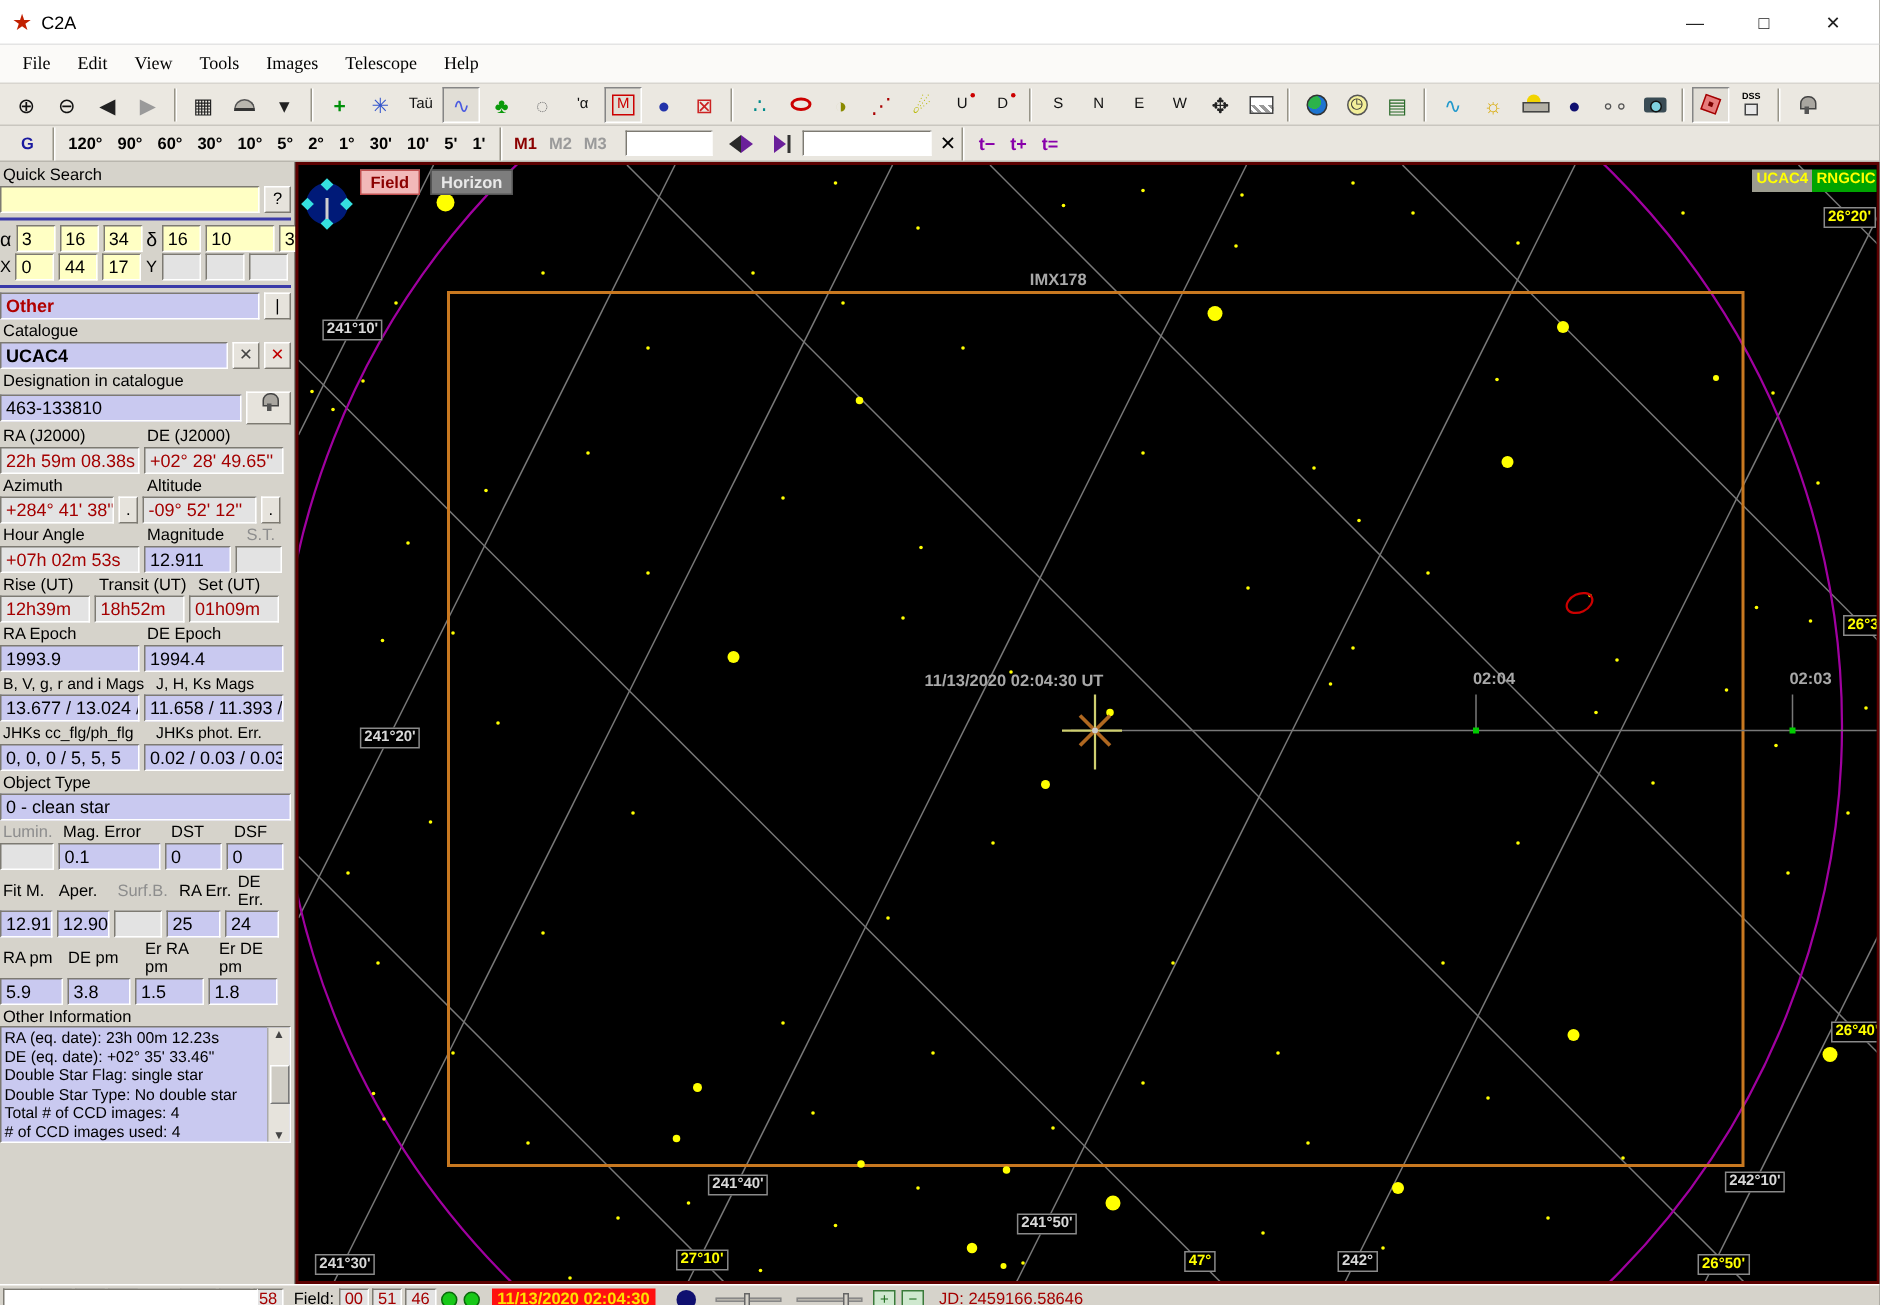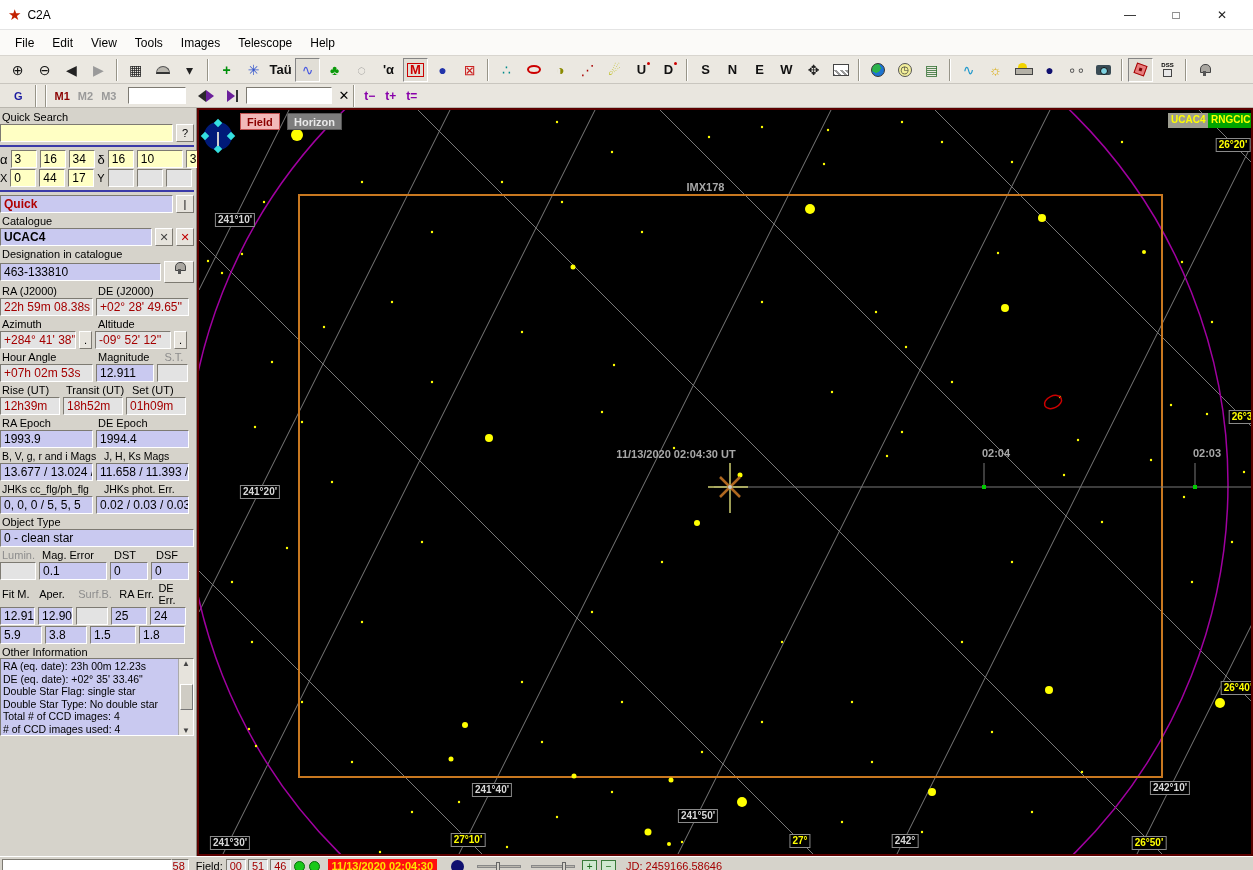--- a/index.html
+++ b/index.html
@@ -7,30 +7,30 @@
     font-family:"Liberation Sans", sans-serif; font-size:11px; color:#000; }
   #app { position:relative; width:1253px; height:870px; }
 
   
   #titlebar { height:30px; background:#ffffff; display:flex; align-items:center; padding:0 8px; border-bottom:1px solid #e4e4e4;}
   #title-icon { color:#c22000; font-size:15px; margin-right:6px; }
   #title-text { font-size:12px; }
   #win-controls { margin-left:auto; display:flex; }
   .winbtn { width:46px; height:28px; display:flex; align-items:center; justify-content:center; font-size:12px; color:#222; }
   #menubar { height:26px; background:#fbfaf8; display:flex; align-items:center; padding-left:6px; border-bottom:1px solid #d8d5cf;}
-  .menu-item { padding:4px 9px; font-size:12px; }
+  .menu-item { padding:4px 9px; font-size:12px;font-family:Liberation Serif, serif; }
 
   
   #toolbar-main { height:28px; background:#ebe8e1; display:flex; align-items:center; padding-left:4px; border-bottom:1px solid #c9c6bf;}
   .tbtn { width:25px; height:24px; margin:0 1px; display:flex; align-items:center; justify-content:center;
           border:1px solid transparent; font-size:14px; position:relative; }
   .tbtn.pressed { border-color:#858585 #ffffff #ffffff #858585; background:#e1ded6; }
   .tbtn.boxed span.g { border:1px solid #cc0000; padding:0 2px; line-height:12px; }
   .tsep { width:2px; height:22px; border-left:1px solid #979488; border-right:1px solid #ffffff; margin:0 4px; }
-  .txtg { font-size:13px; font-weight:bold; }
+  .txtg { font-size:10px; font-weight:normal; }
   
   .shp { display:inline-block; }
   .shp-oval { width:14px; height:9px; border:2px solid #cc0000; border-radius:50%; }
   .shp-dome { width:14px; height:8px; background:#b9b6ae; border:1px solid #555; border-radius:8px 8px 0 0; border-bottom:2px solid #333; }
   .shp-horizonbox { width:16px; height:12px; border:1px solid #444; background:
       repeating-linear-gradient(45deg,#999 0 2px,#fff 2px 4px) bottom/16px 5px no-repeat, #fff; }
   .shp-earth { width:14px; height:14px; border-radius:50%; background: radial-gradient(circle at 35% 35%, #2bb34b 0 40%, #1d74d0 41%); border:1px solid #333; }
   .shp-clock { width:14px; height:14px; border-radius:50%; background:#f3ef9a; border:1px solid #555; color:#333; font-size:10px; line-height:12px; text-align:center;}
   .shp-sunrise { width:16px; height:10px; position:relative; }
   .shp-sunrise::before { content:""; position:absolute; left:3px; top:-2px; width:9px; height:9px; border-radius:50%; background:#f2d400; }
@@ -264,20 +264,34 @@
       </span>
       <span class="tsep"></span>
       <span class="tbtn">
         <span class="shp shp-scope"></span>
       </span>
     </div>
 
   <div id="toolbar-fov">
     <span id="g-btn" class="fovbtn">G</span>
     <span class="tsep"></span>
+    <span id="fov-buttons" style="display:flex;">
+        <span class="fovbtn">120°</span>
+        <span class="fovbtn">90°</span>
+        <span class="fovbtn">60°</span>
+        <span class="fovbtn">30°</span>
+        <span class="fovbtn">10°</span>
+        <span class="fovbtn">5°</span>
+        <span class="fovbtn">2°</span>
+        <span class="fovbtn">1°</span>
+        <span class="fovbtn">30'</span>
+        <span class="fovbtn">10'</span>
+        <span class="fovbtn">5'</span>
+        <span class="fovbtn">1'</span>
+      </span>
     <span class="tsep"></span>
     <span id="m-buttons" style="display:flex;">
         <span class="mbtn" style="color: rgb(139, 0, 0);">M1</span>
         <span class="mbtn" style="color: rgb(154, 154, 154);">M2</span>
         <span class="mbtn" style="color: rgb(154, 154, 154);">M3</span>
       </span>
     <span style="width:8px;"></span>
     <input class="inp" style="width: 58px;">
     <span style="width:6px;"></span>
     <span class="tbtn">
@@ -325,21 +339,21 @@
       <input class="fld f-yel" style="width: 26px;" value="0">
       <input class="fld f-yel" style="width: 26px;" value="44">
       <input class="fld f-yel" style="width: 26px;" value="17">
       <span>Y</span>
       <input class="fld f-gry" style="width: 26px;">
       <input class="fld f-gry" style="width: 26px;">
       <input class="fld f-gry" style="width: 26px;">
     </div>
     <div class="sep-blue"></div>
     <div class="row">
-      <div class="fld f-lav" style="flex:1;color:#b00000;font-weight:bold;">Quick</div>
+      <div class="fld f-lav" style="flex:1;color:#b00000;font-weight:bold;">Other</div>
       <span class="sbtn">|</span>
     </div>
     <div class="slabel">Catalogue</div>
     <div class="row">
       <div class="fld f-lav" style="flex:1;font-weight:bold;">UCAC4</div>
       <span class="sbtn" style="color:#444">✕</span>
       <span class="sbtn" style="color:#c00000">✕</span>
     </div>
     <div class="slabel">Designation in catalogue</div>
     <div class="row">
@@ -430,20 +444,26 @@
       <div class="slabel dim" style="width:42px">Surf.B.</div>
       <div class="slabel" style="width:40px">RA Err.</div>
       <div class="slabel">DE Err.</div>
     </div>
     <div class="row">
       <div class="fld f-lav" style="width:35px">12.91</div>
       <div class="fld f-lav" style="width:35px">12.90</div>
       <div class="fld f-gry" style="width:32px"></div>
       <div class="fld f-lav" style="width:36px">25</div>
       <div class="fld f-lav" style="width:36px">24</div>
+    </div>
+    <div class="row" style="gap:0;">
+      <div class="slabel" style="width:44px">RA pm</div>
+      <div class="slabel" style="width:52px">DE pm</div>
+      <div class="slabel" style="width:50px">Er RA pm</div>
+      <div class="slabel">Er DE pm</div>
     </div>
     <div class="row">
       <div class="fld f-lav" style="width:42px">5.9</div>
       <div class="fld f-lav" style="width:42px">3.8</div>
       <div class="fld f-lav" style="width:46px">1.5</div>
       <div class="fld f-lav" style="width:46px">1.8</div>
     </div>
     <div class="slabel">Other Information</div>
     <div id="other-info">
       <div id="oi-lines">
@@ -611,21 +631,21 @@
         <div class="maplabel lab-az" style="left: 61px; top: 382px;">241°20'</div>
         <div class="maplabel lab-az" style="left: 31px; top: 733px;">241°30'</div>
         <div class="maplabel lab-az" style="left: 293px; top: 680px;">241°40'</div>
         <div class="maplabel lab-az" style="left: 499px; top: 706px;">241°50'</div>
         <div class="maplabel lab-az" style="left: 706px; top: 731px;">242°</div>
         <div class="maplabel lab-az" style="left: 971px; top: 678px;">242°10'</div>
         <div class="maplabel lab-alt" style="left: 1034px; top: 35px;">26°20'</div>
         <div class="maplabel lab-alt" style="left: 1047px; top: 307px;">26°30'</div>
         <div class="maplabel lab-alt" style="left: 1039px; top: 578px;">26°40'</div>
         <div class="maplabel lab-alt" style="left: 950px; top: 733px;">26°50'</div>
-        <div class="maplabel lab-alt" style="left: 601px; top: 731px;">27°</div>
+        <div class="maplabel lab-alt" style="left: 601px; top: 731px;">47°</div>
         <div class="maplabel lab-alt" style="left: 269px; top: 730px;">27°10'</div>
         <div class="freelabel" style="left: 506.5px; top: 77px;">IMX178</div>
         <div class="freelabel" style="left: 477px; top: 344px;">11/13/2020 02:04:30 UT</div>
         <div class="freelabel" style="left: 797px; top: 343px;">02:04</div>
         <div class="freelabel" style="left: 1008px; top: 343px;">02:03</div>
       </div>
   </div>
 
   <div id="statusbar">
     <div class="zone-left">

